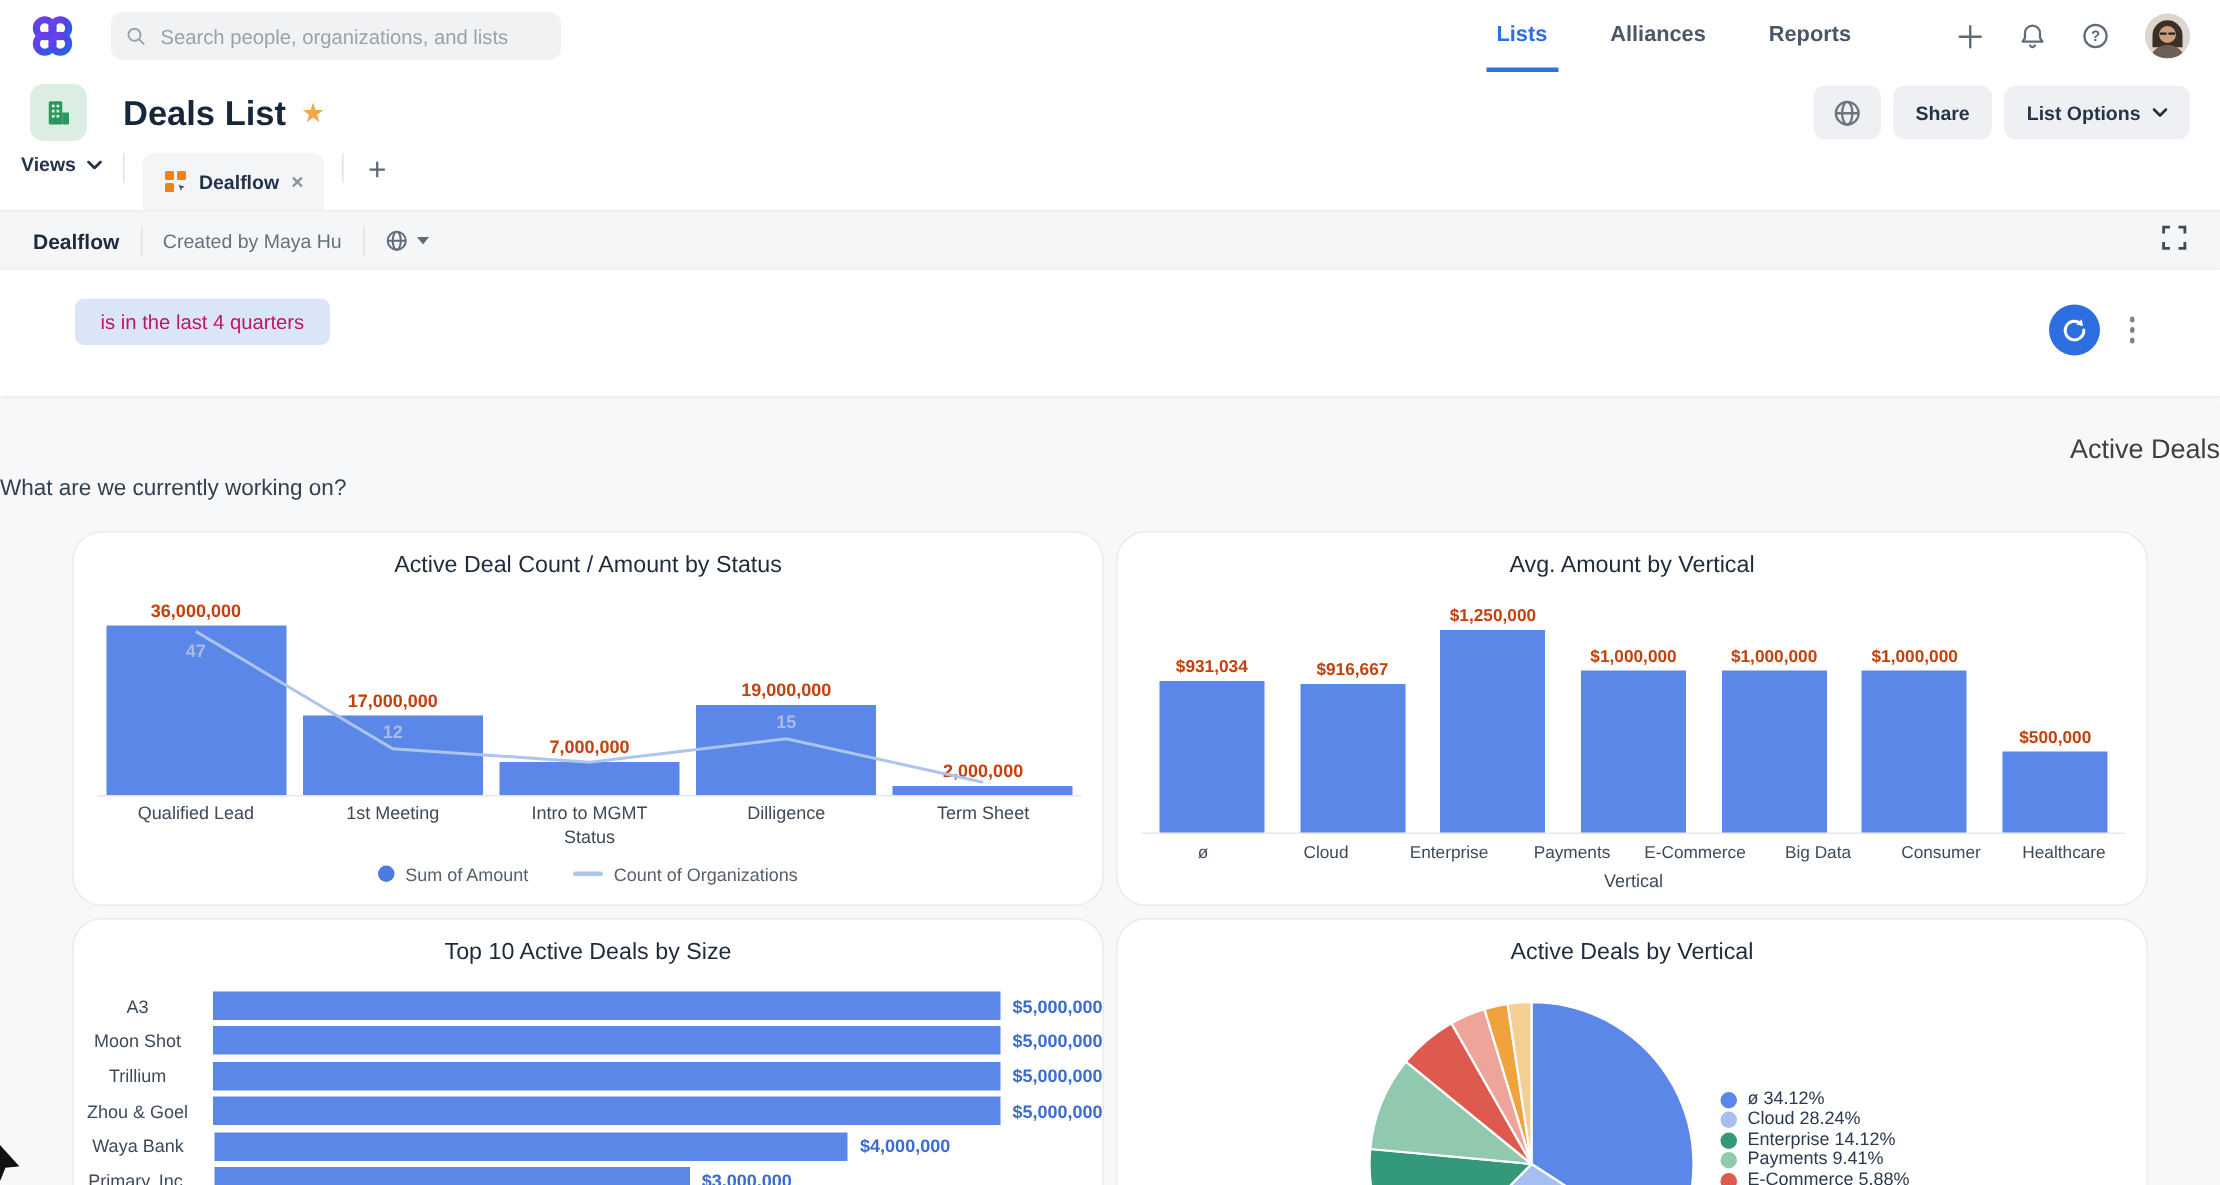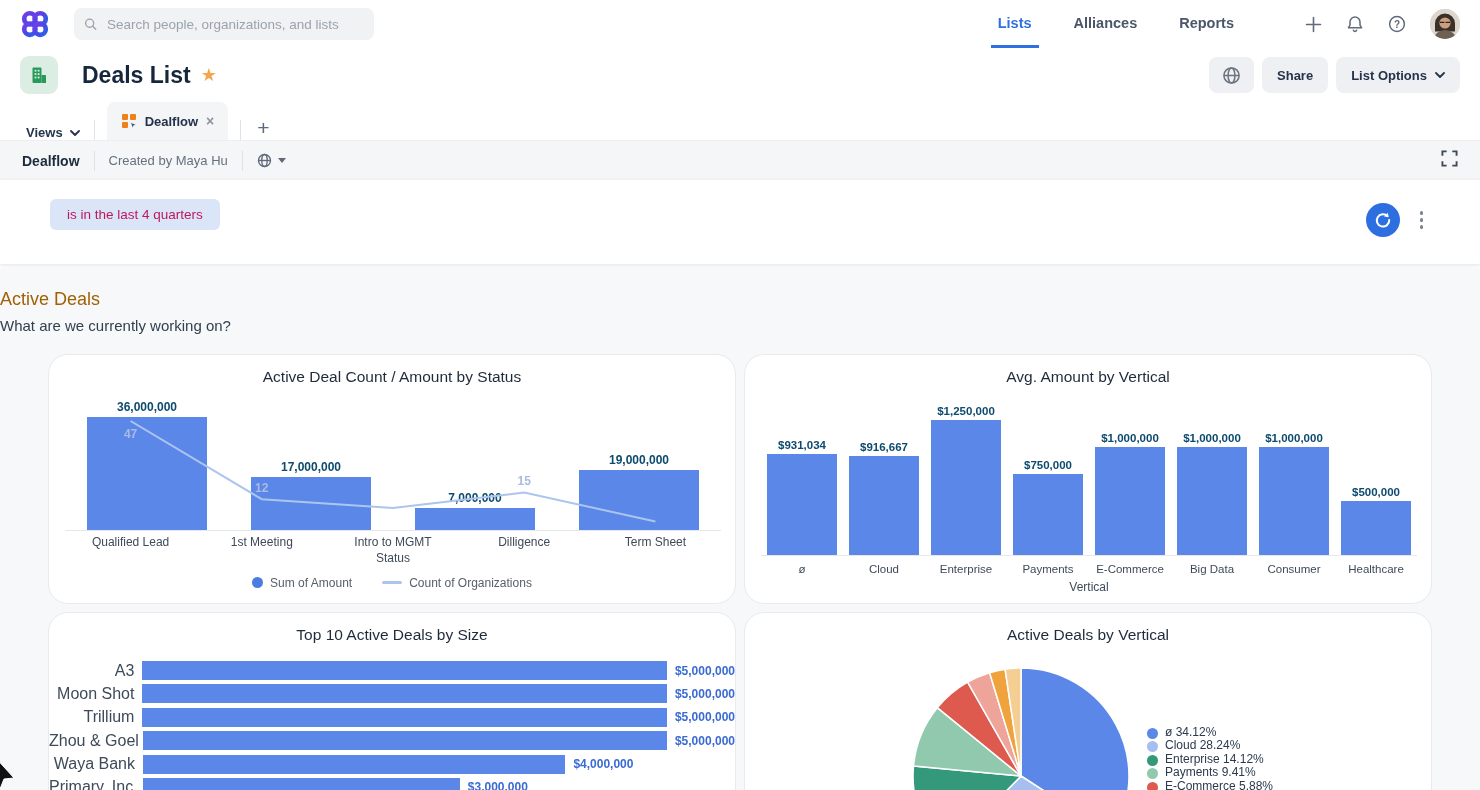--- a/index.html
+++ b/index.html
@@ -18,21 +18,21 @@
   .avatar{width:30px;height:30px;border-radius:50%;overflow:hidden;background:#DCD6CF;cursor:pointer}
   
   .page-header{height:54px;display:flex;align-items:center;padding:0 20px}
   .ph-icon{width:38px;height:38px;border-radius:9px;background:#DCEEE4;display:flex;align-items:center;justify-content:center;margin-right:14px}
   .ph-title{font-size:23px;font-weight:700;color:#17273B;margin:0 10px 0 10px}
   .star{color:#F2A74B;font-size:18px;cursor:pointer}
   .ph-right{margin-left:auto;display:flex;gap:8px;align-items:center}
   .btn{background:#EEF0F3;border-radius:8px;height:36px;display:flex;align-items:center;padding:0 15px;font-size:13px;font-weight:700;color:#25344A;gap:8px;cursor:pointer}
   .btn.icon-only{padding:0 13px}
   
-  .tabs-row{height:38px;display:flex;align-items:flex-end;padding-left:12px}
+  .tabs-row{height:38px;display:flex;align-items:flex-start;}
   .views-btn{display:flex;align-items:center;gap:7px;font-size:13px;font-weight:700;padding:0 14px;cursor:pointer;color:#25344A}
   .vdiv{width:1px;height:20px;background:#DFE2E6}
   .tab{height:38px;display:flex;align-items:center;gap:8px;background:#F4F5F7;border-radius:8px 8px 0 0;padding:0 14px;margin-left:12px;font-size:13px;font-weight:700;color:#22324A;cursor:pointer}
   .tab-close{color:#8A929C;font-size:14px;cursor:pointer}
   .tab-plus{font-size:21px;color:#5F6B7A;margin-left:16px;font-weight:400;cursor:pointer}
   .tabs-row .vdiv.after-tab{margin-left:12px}
   
   .view-bar{height:40px;background:#F5F6F7;border-top:1px solid #ECEEF1;display:flex;align-items:center;padding:0 22px;gap:14px}
   .vb-name{font-size:14px;font-weight:700;color:#1E2B3C}
   .vb-created{font-size:13px;color:#66717E}
@@ -42,45 +42,45 @@
   
   .filter-bar{height:85px;background:#fff;position:relative;box-shadow:0 1px 4px rgba(20,30,50,.10);border-bottom:1px solid #EDEEF0;padding:19px 0 0 50px}
   .filter-label{font-size:12px;color:#66717E;margin-bottom:8px}
   .chip{display:inline-block;background:#DBE5F8;color:#be185d;font-size:13.5px;font-weight:500;border-radius:6px;padding:8px 17px;cursor:pointer}
   .filter-actions{position:absolute;right:52px;top:23px;display:flex;align-items:center;gap:15px}
   .refresh-btn{width:34px;height:34px;border-radius:50%;background:#2D6EE1;display:flex;align-items:center;justify-content:center;cursor:pointer}
   .kebab{display:flex;flex-direction:column;gap:3.5px;cursor:pointer;padding:5px}
   .kebab i{width:3.5px;height:3.5px;border-radius:50%;background:#7A828C;display:block}
   
   .content{position:absolute;top:268px;left:0;width:1480px;height:592px;background:#F7F8F9}
-  .sec-title{text-align:left;font-size:18px;color:#a16207;padding-top:21px;font-weight:500}
+  .sec-title{text-align:right;font-size:18px;color:#404040;padding-top:21px;font-weight:500}
   .sec-sub{text-align:left;font-size:15px;color:#33404F;margin-top:7px}
   .grid{margin:20px 48px 0;display:grid;grid-template-columns:688px 688px;gap:8px}
   .card{background:#fff;border:1px solid #E8EAED;border-radius:20px;height:250px;position:relative;overflow:hidden}
   .chart-title{text-align:center;font-size:15.5px;color:#1F2B3A;margin-top:13px;font-weight:500}
   
   .plot{position:absolute;border-bottom:1px solid #E5E7EA}
   .combo-plot{left:16px;top:43px;width:656px;height:133px}
   .vbar-plot{left:16px;top:46px;width:656px;height:155px}
   .slots{display:flex;height:100%;align-items:flex-end}
   .slot{flex:1;display:flex;flex-direction:column;align-items:center;justify-content:flex-end;height:100%}
   .bar{background:#5B87E8}
-  .bar-val{font-size:12px;font-weight:700;color:#0c4a6e;margin-bottom:3px;white-space:nowrap}
+  .bar-val{font-size:12px;font-weight:700;color:#c2410c;margin-bottom:3px;white-space:nowrap}
   .bar-val.sm{font-size:11.5px}
   .xticks{position:absolute;left:16px;width:656px;display:flex}
   .xtick{flex:1;text-align:center;font-size:12px;color:#3E4A59;white-space:nowrap}
   .xtick.sm{font-size:11.5px}
   .xaxis-label{position:absolute;left:16px;width:656px;text-align:center;font-size:12px;color:#3E4A59}
   .legend{position:absolute;left:0;width:100%;display:flex;justify-content:center;gap:30px;align-items:center;font-size:12px;color:#57606D}
   .dot{width:11px;height:11px;border-radius:50%;background:#4D7CE0;display:inline-block;margin-right:7px;vertical-align:-1px}
   .lswatch{width:20px;height:3px;border-radius:2px;background:#ACC5EE;display:inline-block;margin-right:7px;vertical-align:3px}
   
   .hbar-plot{position:absolute;left:0;top:48px;right:0}
   .hrow{display:flex;align-items:center;height:19px;margin-bottom:4.4px}
-  .hlabel{width:94px;padding-right:8px;font-size:16px;color:#3E4A59;text-align:right;white-space:nowrap}
+  .hlabel{width:94px;padding-right:8px;font-size:12px;color:#3E4A59;text-align:center;white-space:nowrap}
   .hbar{height:19px;background:#5B87E8}
   .hval{margin-left:8px;font-size:12px;font-weight:700;color:#3A6BD4;white-space:nowrap}
   
   .pie-svg{position:absolute;left:0;top:32px;pointer-events:none}
   .pie-legend{position:absolute;left:402px;top:112px}
   .pl-item{display:flex;align-items:flex-end;height:13.5px;font-size:12px;color:#2B3A4D}
   .pl-dot{width:11px;height:11px;border-radius:50%;margin-right:7px;flex:none}
   .cursor{position:absolute;left:-8px;top:756px;pointer-events:none}
 </style>
 </head>
@@ -256,20 +256,24 @@
               <div class="bar" style="width: 120px; height: 53.4px; background: rgb(91, 135, 232);"></div>
             </div>
             <div class="slot">
               <div class="bar-val">7,000,000</div>
               <div class="bar" style="width: 120px; height: 22px; background: rgb(91, 135, 232);"></div>
             </div>
             <div class="slot">
               <div class="bar-val">19,000,000</div>
               <div class="bar" style="width: 120px; height: 59.6px; background: rgb(91, 135, 232);"></div>
             </div>
+            <div class="slot">
+              <div class="bar-val">2,000,000</div>
+              <div class="bar" style="width: 120px; height: 6.3px; background: rgb(91, 135, 232);"></div>
+            </div>
           </div>
           <svg width="656" height="133" style="position: absolute; left: 0px; top: 0px; pointer-events: none;">
             <polyline points="65.6,23.0 196.8,101.2 328.0,110.1 459.2,94.5 590.4,123.5" fill="none" stroke="#ACC5EE" stroke-width="2"></polyline>
             <text x="65.6" y="40" text-anchor="middle" fill="#A9BBE3" font-size="12" font-weight="700">47</text>
             <text x="196.79999999999998" y="94.19148936170212" text-anchor="middle" fill="#A9BBE3" font-size="12" font-weight="700">12</text>
             <text x="459.19999999999993" y="87.48936170212767" text-anchor="middle" fill="#A9BBE3" font-size="12" font-weight="700">15</text>
           </svg>
         </div>
       <div class="xticks" style="top:180px">
           <div class="xtick">Qualified Lead</div>
@@ -293,24 +297,20 @@
               <div class="bar-val sm">$931,034</div>
               <div class="bar" style="width: 70px; height: 100.6px; background: rgb(91, 135, 232);"></div>
             </div>
             <div class="slot">
               <div class="bar-val sm">$916,667</div>
               <div class="bar" style="width: 70px; height: 99px; background: rgb(91, 135, 232);"></div>
             </div>
             <div class="slot">
               <div class="bar-val sm">$1,250,000</div>
               <div class="bar" style="width: 70px; height: 135px; background: rgb(91, 135, 232);"></div>
-            </div>
-            <div class="slot">
-              <div class="bar-val sm">$750,000</div>
-              <div class="bar" style="width: 70px; height: 81px; background: rgb(91, 135, 232);"></div>
             </div>
             <div class="slot">
               <div class="bar-val sm">$1,000,000</div>
               <div class="bar" style="width: 70px; height: 108px; background: rgb(91, 135, 232);"></div>
             </div>
             <div class="slot">
               <div class="bar-val sm">$1,000,000</div>
               <div class="bar" style="width: 70px; height: 108px; background: rgb(91, 135, 232);"></div>
             </div>
             <div class="slot">

